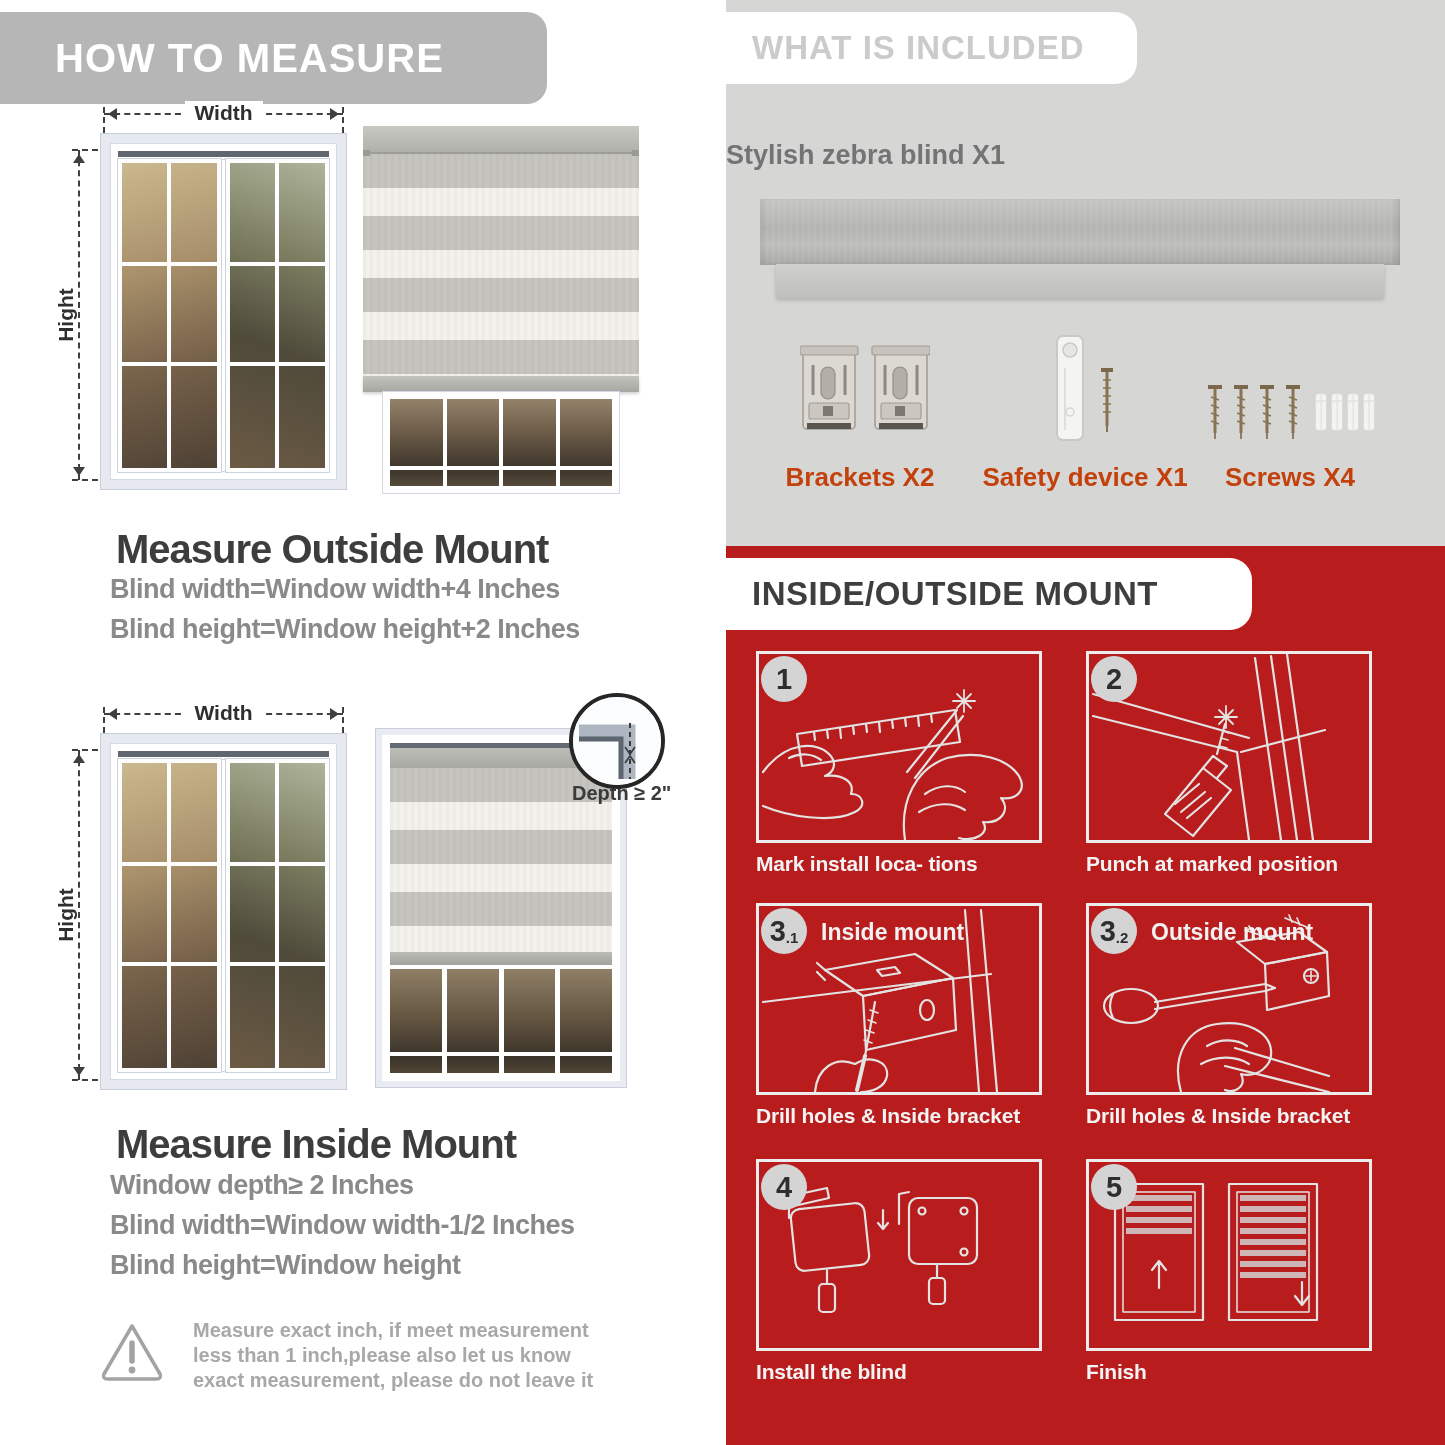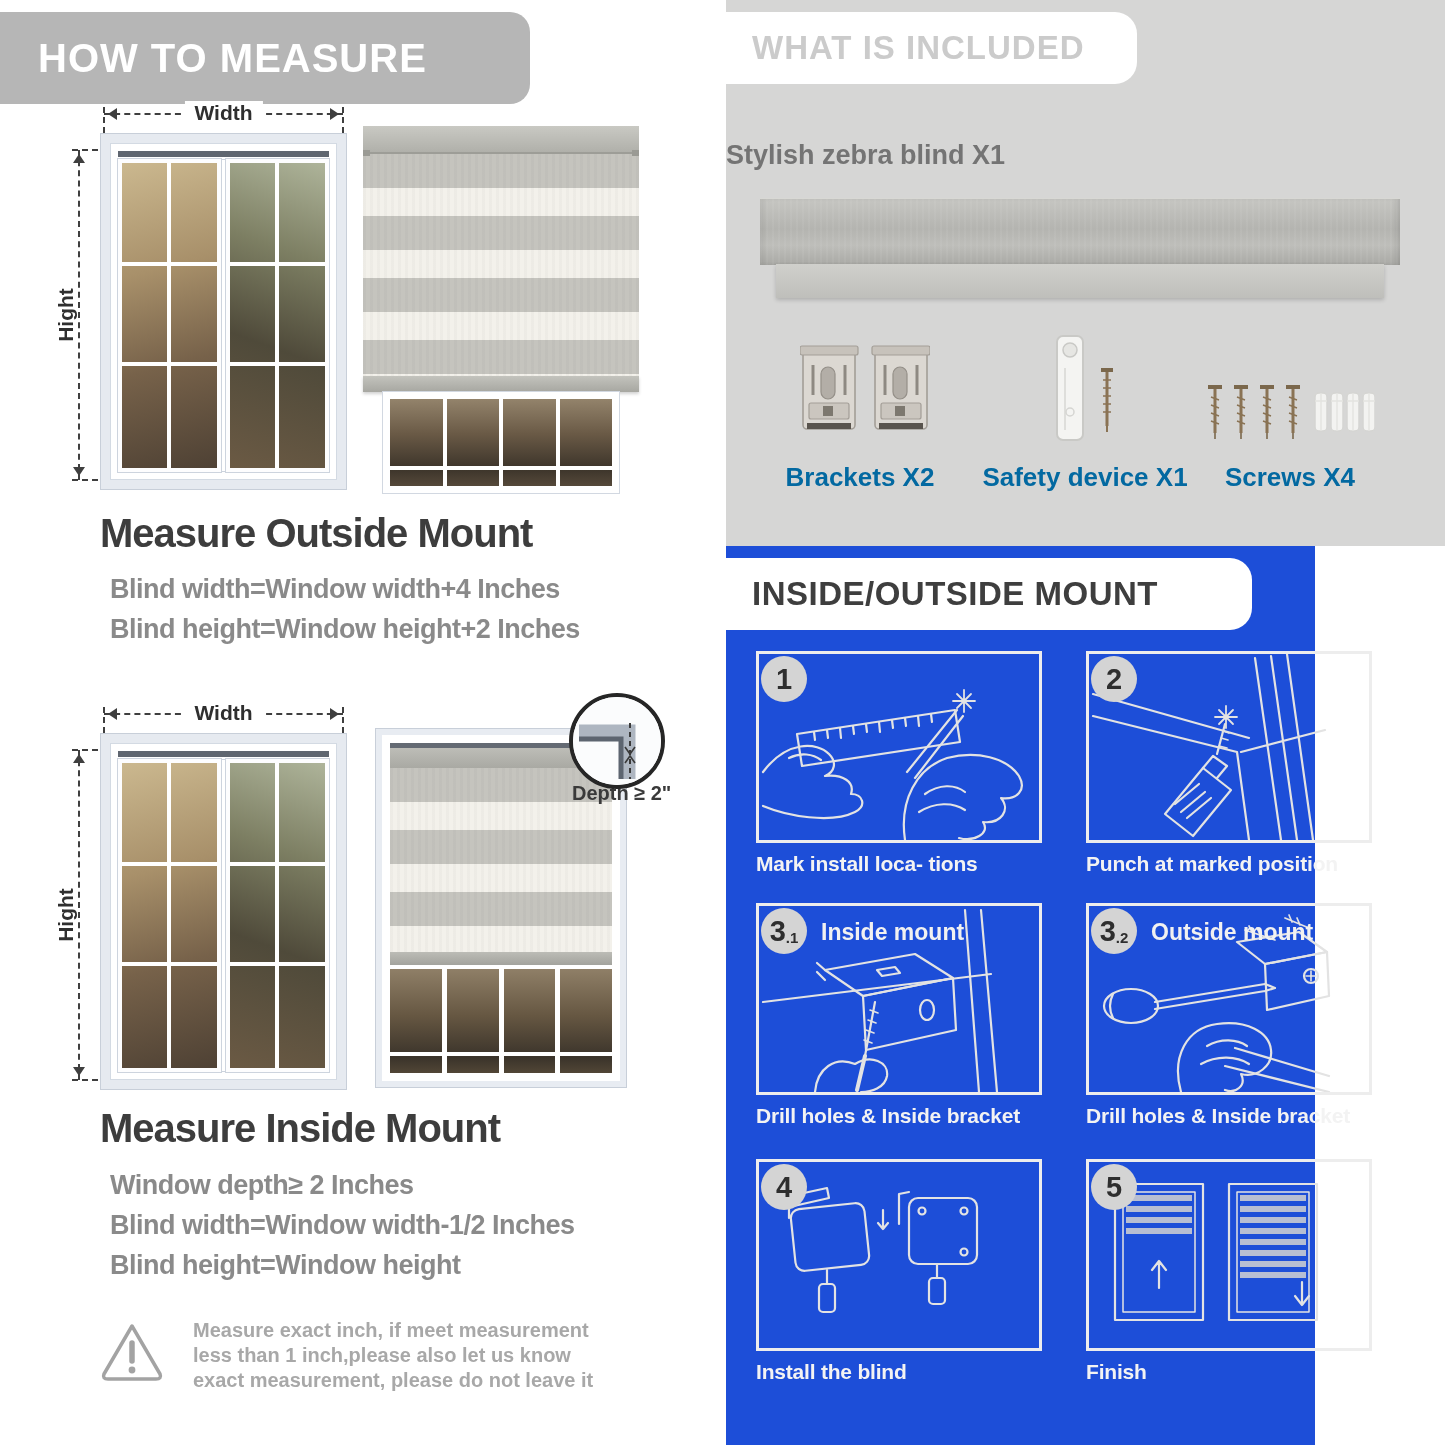--- a/index.html
+++ b/index.html
@@ -2,28 +2,28 @@
 <html><head>
 <meta charset="utf-8">
 <style>
   html,body{margin:0;padding:0;background:#fff;width:1445px;height:1445px;overflow:hidden;
     font-family:"Liberation Sans", sans-serif;}
   #stage{position:relative;width:1445px;height:1445px;background:#fff;}
 
   
   .banner{position:absolute;display:flex;align-items:center;font-weight:bold;letter-spacing:1px;}
   .banner-gray{left:0;top:12px;width:492px;height:92px;background:#b6b6b6;border-radius:0 20px 20px 0;
-    color:#fff;font-size:40px;padding-left:38px;}
+    color:#fff;font-size:40px;padding-left:55px;}
   .banner-white-top{left:0;top:12px;width:385px;height:72px;background:#fff;border-radius:0 22px 22px 0;
     color:#cbcbcb;font-size:33px;padding-left:26px;}
   .banner-white-bot{left:0;top:12px;width:500px;height:72px;background:#fff;border-radius:0 22px 22px 0;
     color:#3e3e3e;font-size:33px;padding-left:26px;letter-spacing:0.5px;}
 
   
-  .h-title{position:absolute;margin:0;font-size:40px;font-weight:bold;color:#3d3d3d;letter-spacing:-1px;white-space:nowrap;}
+  .h-title{position:absolute;margin:16px;font-size:40px;font-weight:bold;color:#3d3d3d;letter-spacing:-1px;white-space:nowrap;}
   .h-sub{position:absolute;margin:10px;font-size:27px;font-weight:bold;color:#8a8a8a;letter-spacing:-0.5px;white-space:nowrap;}
   .warn-text{position:absolute;font-size:20px;line-height:25px;font-weight:bold;color:#a8a8a8;width:420px;margin-left:17px;}
 
   
   .meas-h{position:absolute;height:0;border-top:2px dashed #3f3f3f;}
   .meas-h::before{content:"";position:absolute;left:-2px;top:-7px;border:6px solid transparent;border-right:9px solid #3f3f3f;}
   .meas-h::after{content:"";position:absolute;right:-2px;top:-7px;border:6px solid transparent;border-left:9px solid #3f3f3f;}
   .meas-h .tick{position:absolute;top:-8px;height:26px;border-left:2px dashed #3f3f3f;}
   .meas-h .tick.l{left:-1px}.meas-h .tick.r{right:-1px}
   .meas-h .meas-label{position:absolute;left:50%;transform:translateX(-50%);top:-14px;background:#fff;
@@ -84,24 +84,24 @@
   
   .right-top{position:absolute;left:726px;top:0;width:719px;height:546px;background:#d6d6d5;}
   .included-title{position:absolute;left:0;top:140px;width:719px;text-align:left;font-size:27px;font-weight:bold;color:#747474;}
   .hr-bar{position:absolute;left:34px;top:198px;width:640px;height:66px;
     background:
       repeating-linear-gradient(90deg, rgba(255,255,255,0.05) 0 2px, transparent 2px 6px),
       linear-gradient(180deg,#c6c6c2 0%,#b4b4b0 45%,#bebeba 70%,#a9a9a5 100%);
     border-top:1px solid #d8d8d4;box-shadow:inset -6px 0 6px -3px rgba(0,0,0,0.12), inset 6px 0 6px -3px rgba(0,0,0,0.08);}
   .hr-bar2{position:absolute;left:50px;top:264px;width:608px;height:34px;
     background:linear-gradient(180deg,#d0d0cc,#bfbfbb);box-shadow:0 2px 4px rgba(0,0,0,0.18);}
-  .inc-label{position:absolute;top:462px;width:220px;text-align:center;font-size:26px;font-weight:bold;color:#0369a1;white-space:nowrap;}
-
-  
-  .right-bottom{position:absolute;left:726px;top:546px;width:589px;height:899px;background:#1d4ed8;}
+  .inc-label{position:absolute;top:462px;width:220px;text-align:center;font-size:26px;font-weight:bold;color:#c2410c;white-space:nowrap;}
+
+  
+  .right-bottom{position:absolute;left:726px;top:546px;width:719px;height:899px;background:#b91c1c;}
   .step{position:absolute;width:280px;}
   .step-frame{position:relative;width:280px;height:186px;border:3px solid #ededed;box-sizing:content-box;}
   .badge{position:absolute;top:2px;left:2px;width:46px;height:46px;border-radius:50%;background:#d4d4d4;
     display:flex;align-items:center;justify-content:center;font-weight:bold;color:#2e2e2e;font-size:29px;}
   .badge .sub{font-size:15px;margin-top:12px;}
   .step-title{position:absolute;left:62px;top:13px;font-size:23px;font-weight:bold;color:#f1f1f1;}
   .step-caption{margin-top:9px;font-size:21px;font-weight:bold;color:#f3f3f3;letter-spacing:-0.2px;white-space:nowrap;}
   .art{position:absolute;inset:0;width:280px;height:186px;}
   .art .ln{stroke:#e3e3e3;stroke-width:2.2;fill:none;stroke-linecap:round;stroke-linejoin:round;}
   .art .fillst{fill:#d2d2d2;stroke:none;opacity:0.85;}

